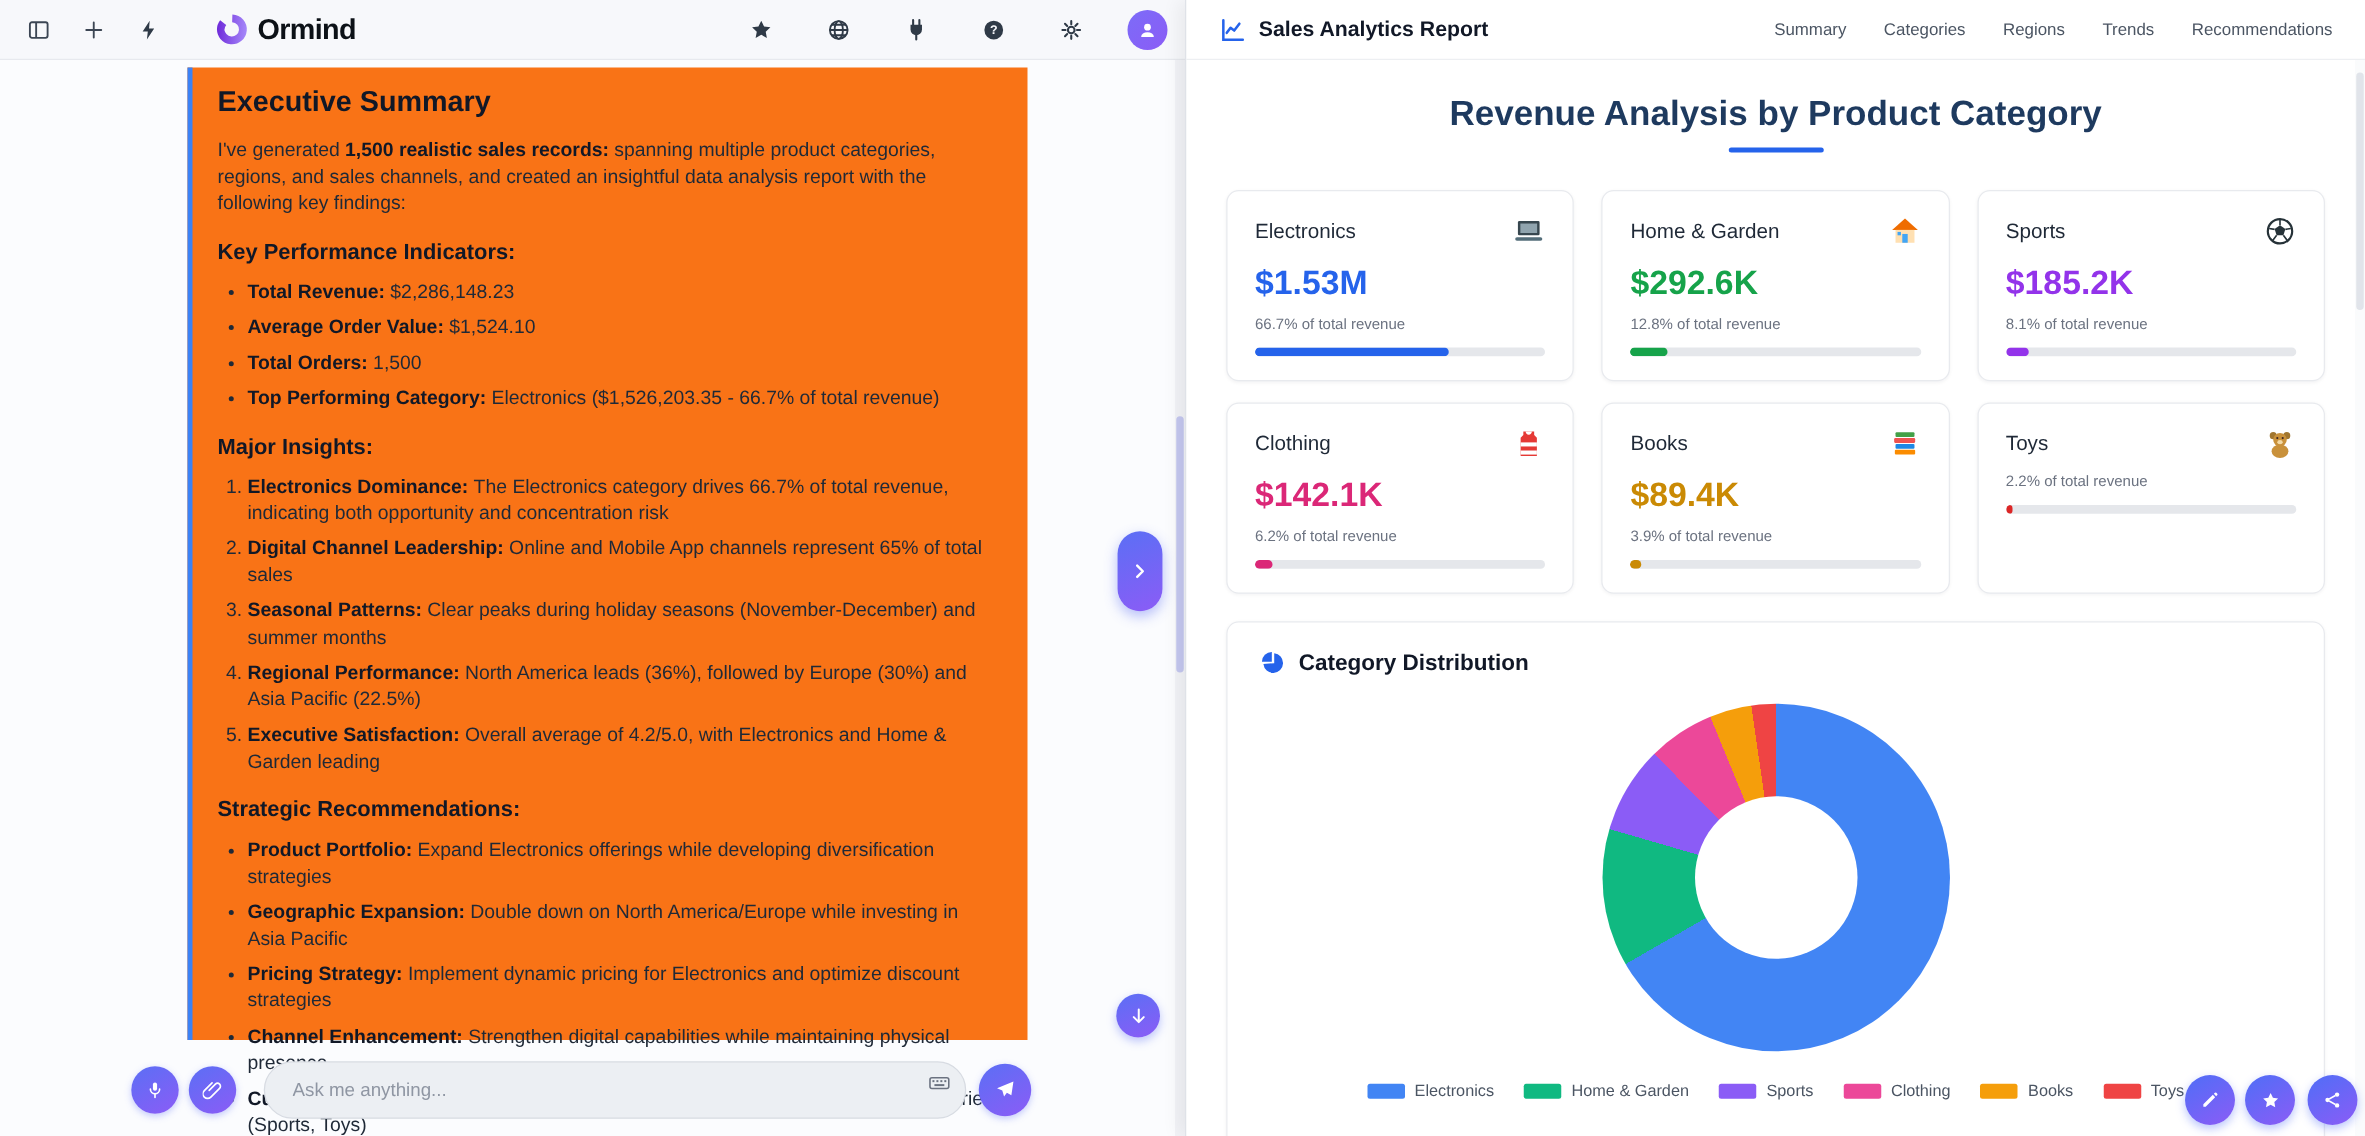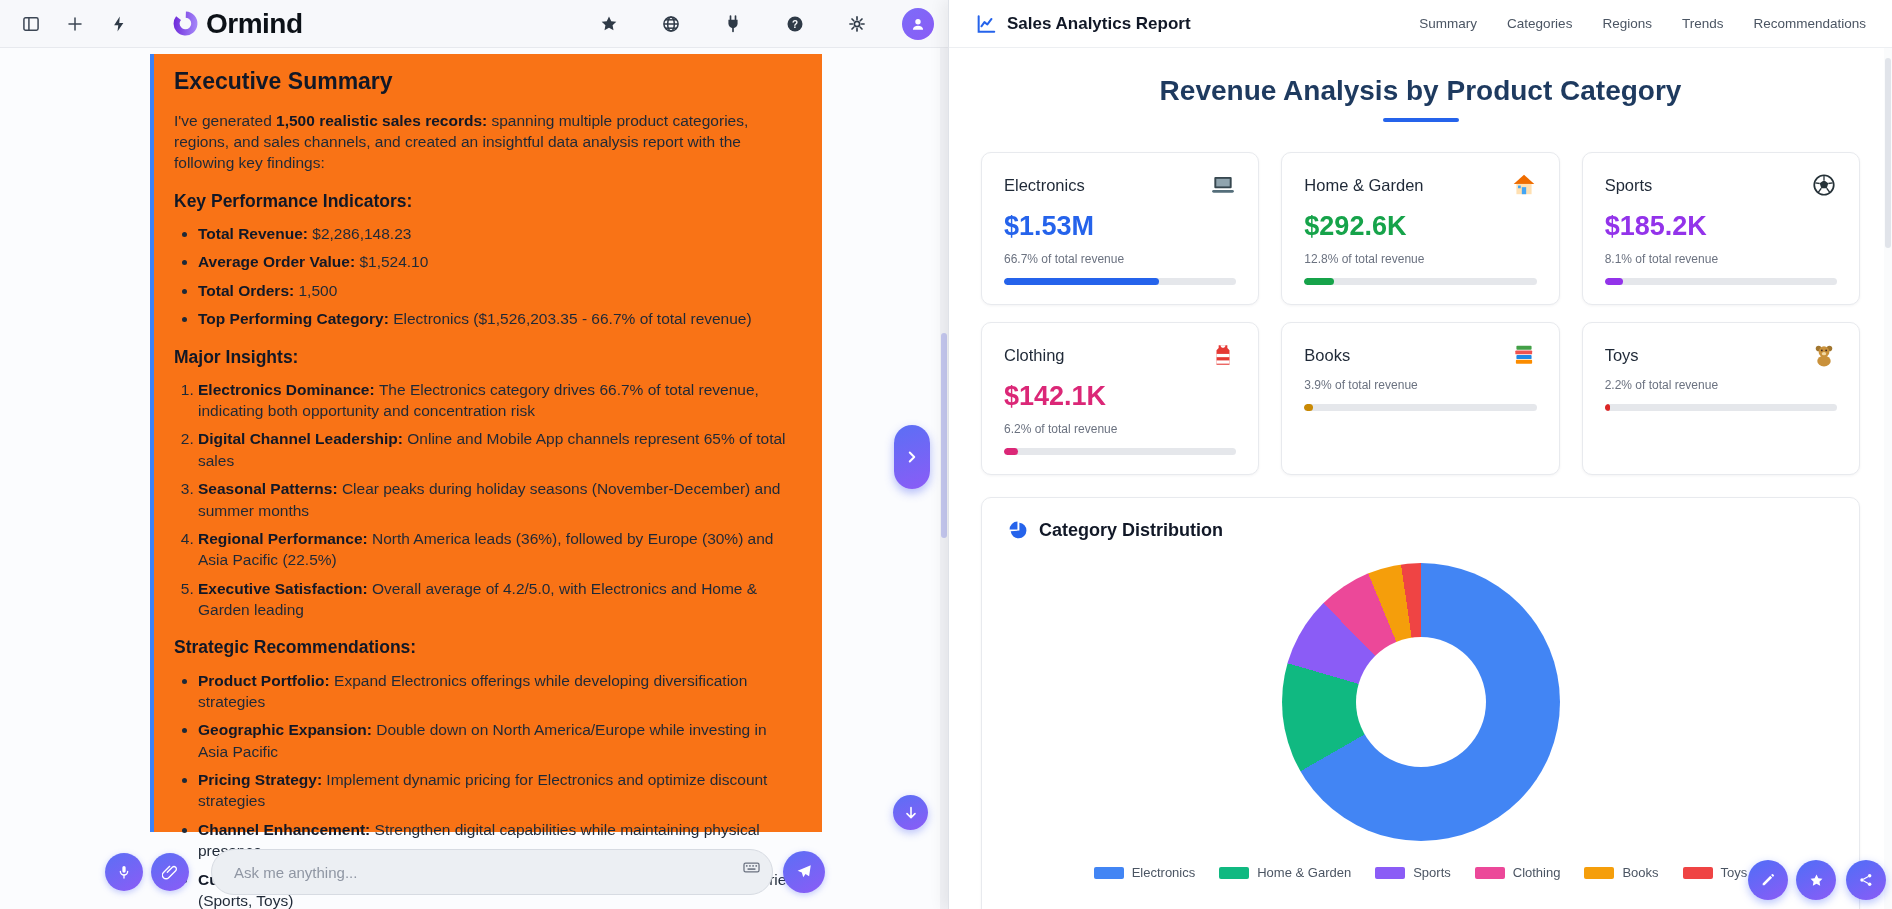--- a/index.html
+++ b/index.html
@@ -7,21 +7,21 @@
     font-family:"Liberation Sans", sans-serif; }
   body { position:relative; }
 
   
   .chat-panel { position:absolute; left:0; top:0; width:948px; height:909px; background:#fbfcfe; }
   .topbar { position:absolute; left:0; top:0; width:948px; height:48px; background:#f7f8fb;
     border-bottom:1px solid #e7e9ee; display:flex; align-items:center; padding:0 14px; }
   .tb-btn { width:34px; height:34px; border-radius:8px; display:flex; align-items:center;
     justify-content:center; cursor:pointer; margin-right:10px; }
   .brand { display:flex; align-items:center; gap:7px; margin-left:26px; }
-  .brand-word { font-size:28px; font-weight:bold; color:#0c1117; letter-spacing:-0.5px; }
+  .brand-word { font-size:23px; font-weight:bold; color:#0c1117; letter-spacing:-0.5px; }
   .tb-right { margin-left:auto; display:flex; align-items:center; gap:18px; }
   .avatar { width:32px; height:32px; border-radius:50%;
     background:linear-gradient(135deg,#7c6cf8,#8b5cf6); display:flex; align-items:center; justify-content:center; }
 
   .doc { position:absolute; left:150px; top:54px; width:672px; height:778px;
     background:#f97316; border-left:4px solid #3b82f6; padding:10px 22px 14px 20px;
     color:#1f2937; font-size:15.5px; line-height:1.38; }
   .doc h1 { font-size:23px; font-weight:bold; color:#111827; margin:2px 0 12px; }
   .doc h2 { font-size:17.5px; font-weight:bold; color:#111827; margin:15px 0 10px; }
   .doc p { margin-bottom:12px; }
@@ -346,20 +346,21 @@
     <div class="card">
       <div class="card-head">
           <span class="card-name">Books</span>
         <svg width="26" height="26" viewBox="0 0 24 24">
             <rect x="5" y="3.5" width="14" height="3.6" rx="0.8" fill="#43a047"></rect>
             <rect x="4" y="7.8" width="15.5" height="3.6" rx="0.8" fill="#ef5350"></rect>
             <rect x="5" y="12.1" width="14" height="3.6" rx="0.8" fill="#1e88e5"></rect>
             <rect x="4.5" y="16.4" width="15" height="3.6" rx="0.8" fill="#fb8c00"></rect>
           </svg>
         </div>
+      <div class="card-value" style="color: rgb(202, 138, 4);">$89.4K</div>
       <div class="card-share">3.9% of total revenue</div>
       <div class="bar-track">
           <div class="bar-fill" style="width: 3.9%; background: rgb(202, 138, 4);"></div>
         </div>
     </div>
     <div class="card">
       <div class="card-head">
           <span class="card-name">Toys</span>
         <svg width="26" height="26" viewBox="0 0 24 24">
             <circle cx="7" cy="6" r="2.6" fill="#a1762f"></circle>

